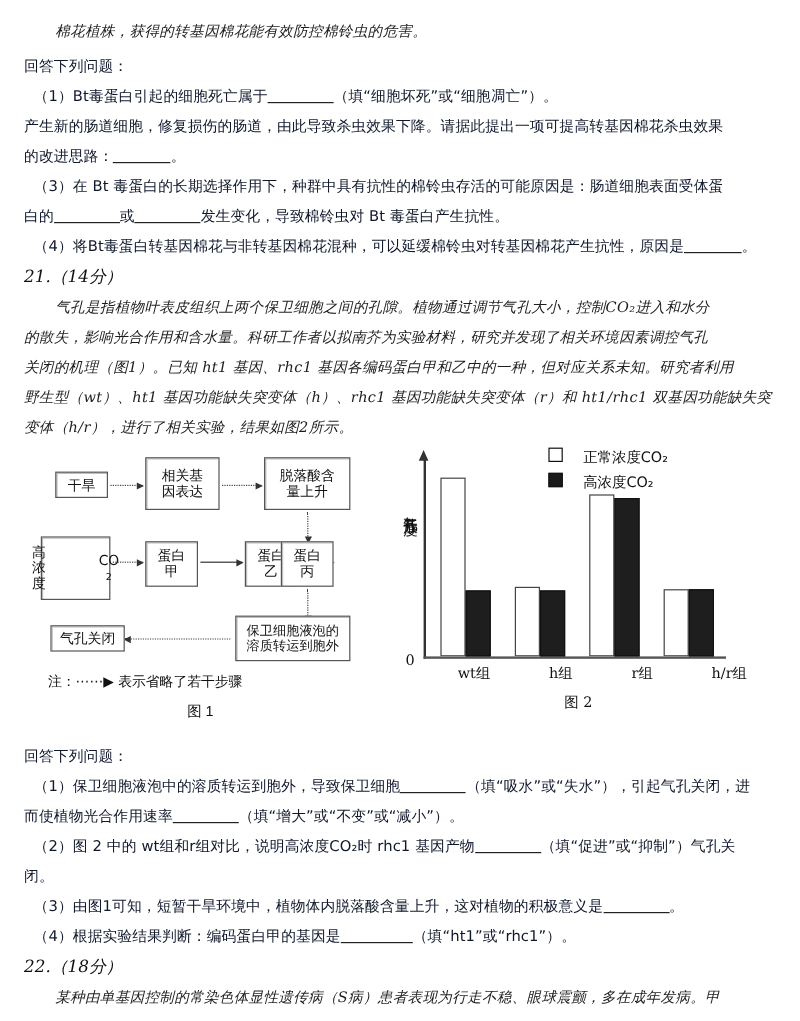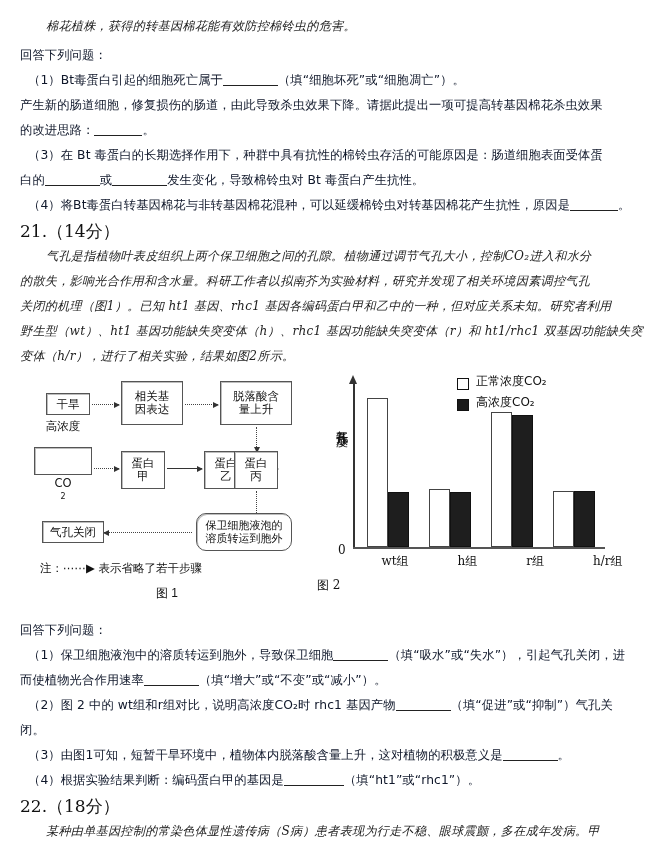--- a/index.html
+++ b/index.html
@@ -37,21 +37,21 @@
   .ind2{ padding-left:26px; }
   .blank{
     display:inline-block;
     border-bottom:1px solid #222;
     vertical-align:-2px;
   }
   .b55{width:55px;}
   .b48{width:48px;}
   .b60{width:60px;}
   .sub{ font-size:8px; vertical-align:-2px;}
-  .qnum{ font-size:17px; line-height:26px; font-family:"DejaVu Serif","Liberation Serif",serif;}
+  .qnum{ font-size:14px; line-height:26px; font-family:"DejaVu Serif","Liberation Serif",serif;font-style:italic;}
 
   
   .figzone{
     position:relative;
     height:245px;
     margin-top:2px;
   }
 
   
   .diagram{
@@ -127,21 +127,21 @@
   .chart{
     position:absolute;
     right:0; top:0;
     width:330px; height:245px;
   }
   .legend{
     position:absolute;
     left:140px; top:2px;
     font-size:12px;
   }
-  .legrow{display:flex;align-items:flex-end;gap:7px;margin-bottom:4px;}
+  .legrow{display:flex;align-items:flex-start;gap:17px;margin-bottom:4px;}
   .swatch{width:12px;height:12px;border:1.2px solid #111;box-sizing:border-box;}
   .sw-white{background:#fff;}
   .sw-black{background:#1a1a1a;}
   .plot{
     position:absolute;
     left:36px; top:12px;
     width:252px; height:166px;
   }
   .axis-y{
     position:absolute;
@@ -198,21 +198,21 @@
     justify-content:space-around;
     font-size:12px;
     font-family:"DejaVu Serif","Liberation Serif",serif;
     align-items:center;
   }
   .xlabels span{ text-align:center; }
   .chartcap{
     position:absolute;
     left:0;right:0;
     top:206px;
-    text-align:left;
+    text-align:center;
     font-size:12px;
     font-family:"DejaVu Serif","Liberation Serif",serif;
   }
 </style>
 </head>
 <body>
 
 <div class="page">
 
   <div class="ln handwrite ind2" style="padding-top:14px;">棉花植株，获得的转基因棉花能有效防控棉铃虫的危害。</div>
@@ -257,42 +257,42 @@
         <span>相关基</span>
         <span>因表达</span>
       </div>
       <div class="arrow-dot" style="left:157px;top:33px;width:33px;"></div>
       <div class="dbox" style="left:192px;top:10px;width:72px;height:44px;flex-direction:column;">
         <span>脱落酸含</span>
         <span>量上升</span>
       </div>
       <div class="vdot" style="left:228px;top:56px;height:20px;"></div>
 
-      <div class="dbox" style="left:6px;top:76px;width:58px;height:28px;flex-direction:column;gap:44px;">
+      <div class="dbox" style="left:6px;top:76px;width:58px;height:53px;flex-direction:row;gap:44px;">
         <span>高浓度</span>
         <span>CO<span class="sub">2</span></span>
       </div>
       <div class="arrow-dot" style="left:66px;top:97px;width:25px;"></div>
       <div class="dbox" style="left:93px;top:80px;width:44px;height:38px;flex-direction:column;">
         <span>蛋白</span>
         <span>甲</span>
       </div>
       <div class="arrow-solid" style="left:139px;top:97px;width:35px;"></div>
       <div class="dbox" style="left:176px;top:80px;width:44px;height:38px;flex-direction:column;">
         <span>蛋白</span>
         <span>乙</span>
       </div>
       <div class="arrow-solid" style="left:222px;top:97px;width:28px;"></div>
       <div class="dbox" style="left:206px;top:80px;width:44px;height:38px;flex-direction:column;left:206px;">
         <span>蛋白</span>
         <span>丙</span>
       </div>
       <div class="vdot" style="left:228px;top:120px;height:22px;"></div>
 
-      <div class="dbox" style="left:168px;top:142px;width:96px;height:38px;flex-direction:column;font-size:11px;border-radius:10px;">
+      <div class="dbox" style="left:168px;top:142px;width:96px;height:38px;flex-direction:column;font-size:11px;">
         <span>保卫细胞液泡的</span>
         <span>溶质转运到胞外</span>
       </div>
       <div class="arrow-dot arrow-left" style="left:76px;top:161px;width:88px;"></div>
       <div class="dbox" style="left:14px;top:150px;width:62px;height:22px;">
         <span>气孔关闭</span>
       </div>
 
       <div class="note" style="left:12px;top:190px;">注：⋯⋯▶ 表示省略了若干步骤</div>
       <div class="figcap" style="left:128px;top:214px;">图 1</div>

